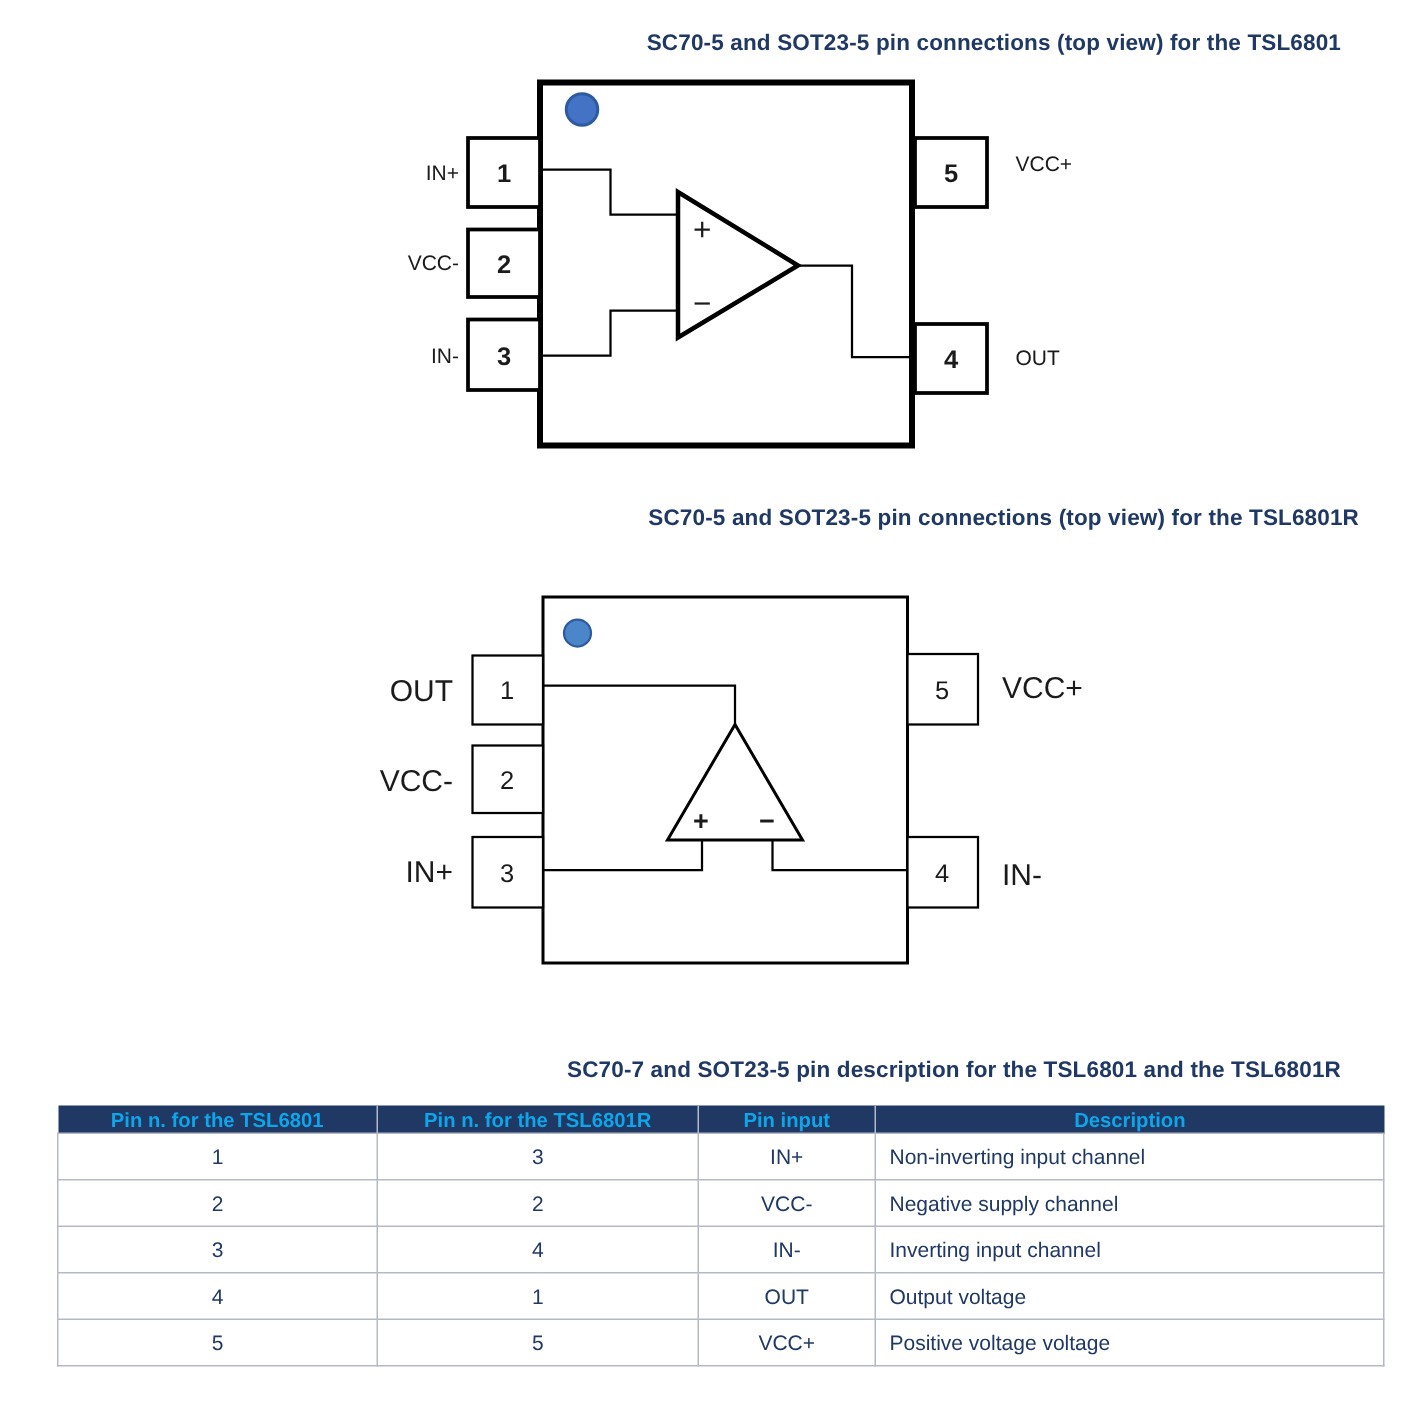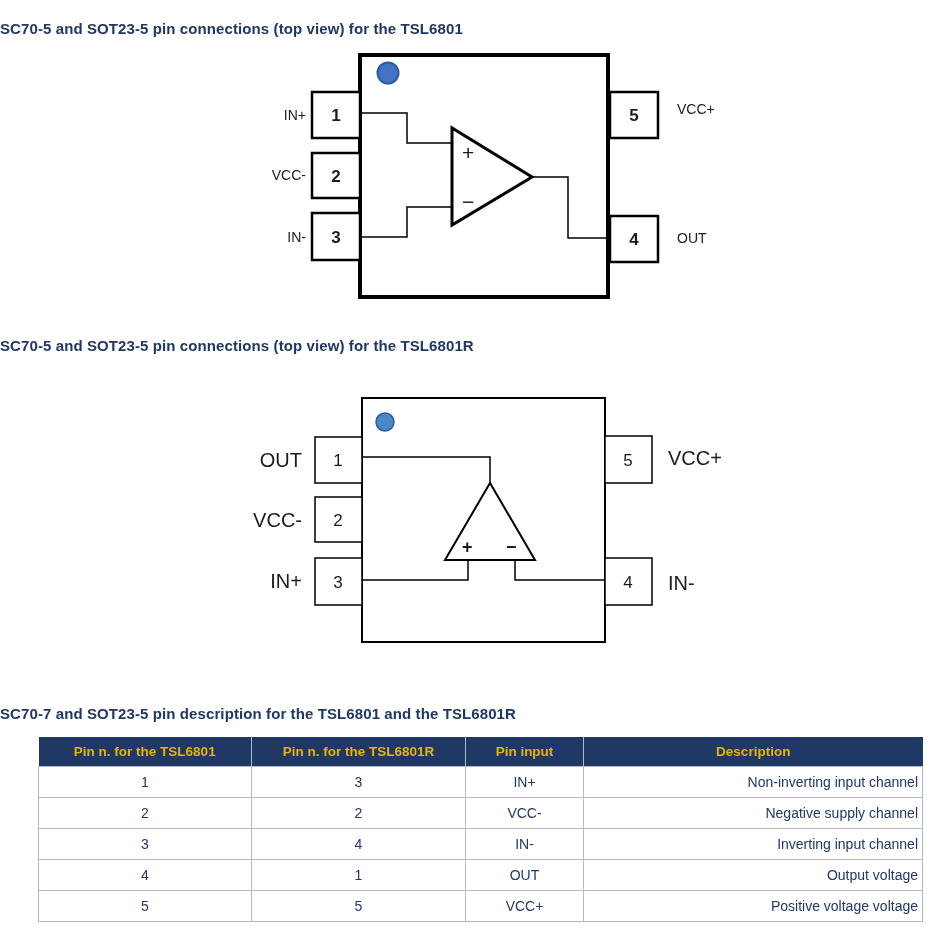--- a/index.html
+++ b/index.html
@@ -1,53 +1,53 @@
 <!DOCTYPE html>
 <html><head>
 <meta charset="utf-8">
 <style>
   html,body{margin:0;padding:0;background:#ffffff;}
   #page{
     position:relative;width:950px;height:951px;background:#ffffff;
     font-family:"Liberation Sans","DejaVu Sans",sans-serif;overflow:hidden;
   }
   .sec-title{
-    position:absolute;left:0;width:894px;text-align:left;
+    position:absolute;left:0;width:894px;text-align:right;
     color:#1F3864;font-weight:bold;font-size:15px;letter-spacing:.1px;
   }
   #title1{top:20px;}
-  #title2{top:337px;}
+  #title2{top:337px;padding-left:12px;}
   #title3{top:705px;}
   svg text{fill:#1b1b1b;}
   svg .pinnum-bold{font-size:17px;font-weight:bold;}
   svg .pinnum{font-size:17px;font-weight:normal;}
   svg .lbl-sm{font-size:14px;}
   svg .lbl-lg{font-size:20px;}
   svg .sign1{font-size:21px;}
   svg .sign2{font-size:18px;font-weight:bold;}
   
   #pintable{
     position:absolute;left:38px;top:737px;width:884px;
     border-collapse:collapse;table-layout:fixed;
     font-size:14px;color:#1F3864;
   }
   #pintable col.c1{width:213px;} #pintable col.c2{width:214px;}
   #pintable col.c3{width:118px;} #pintable col.c4{width:339px;}
   #pintable th{
-    background:#1F3864;color:#eab308;font-size:13.5px;font-weight:bold;
-    height:29px;text-align:center;border:1px solid #b3bac6;border-top:none;
+    background:#1F3864;color:#0ea5e9;font-size:13.5px;font-weight:bold;
+    height:18px;text-align:center;border:1px solid #b3bac6;border-top:none;
     padding:0 4px;
   }
   #pintable th:first-child{border-left:none;}
   #pintable th:last-child{border-right:none;}
   #pintable td{
     height:30px;border:1px solid #b3bac6;text-align:center;padding:0 4px;
     background:#ffffff;
   }
-  #pintable td.desc{text-align:right;padding-left:9px;}
+  #pintable td.desc{text-align:left;padding-left:9px;}
 </style>
 </head>
 <body>
 
 <div id="page">
 
   <div class="sec-title" id="title1">SC70-5 and SOT23-5 pin connections (top view) for the TSL6801</div>
 
   <svg style="position:absolute;left:230px;top:48px;" width="520" height="258" viewBox="0 0 520 258">
 

